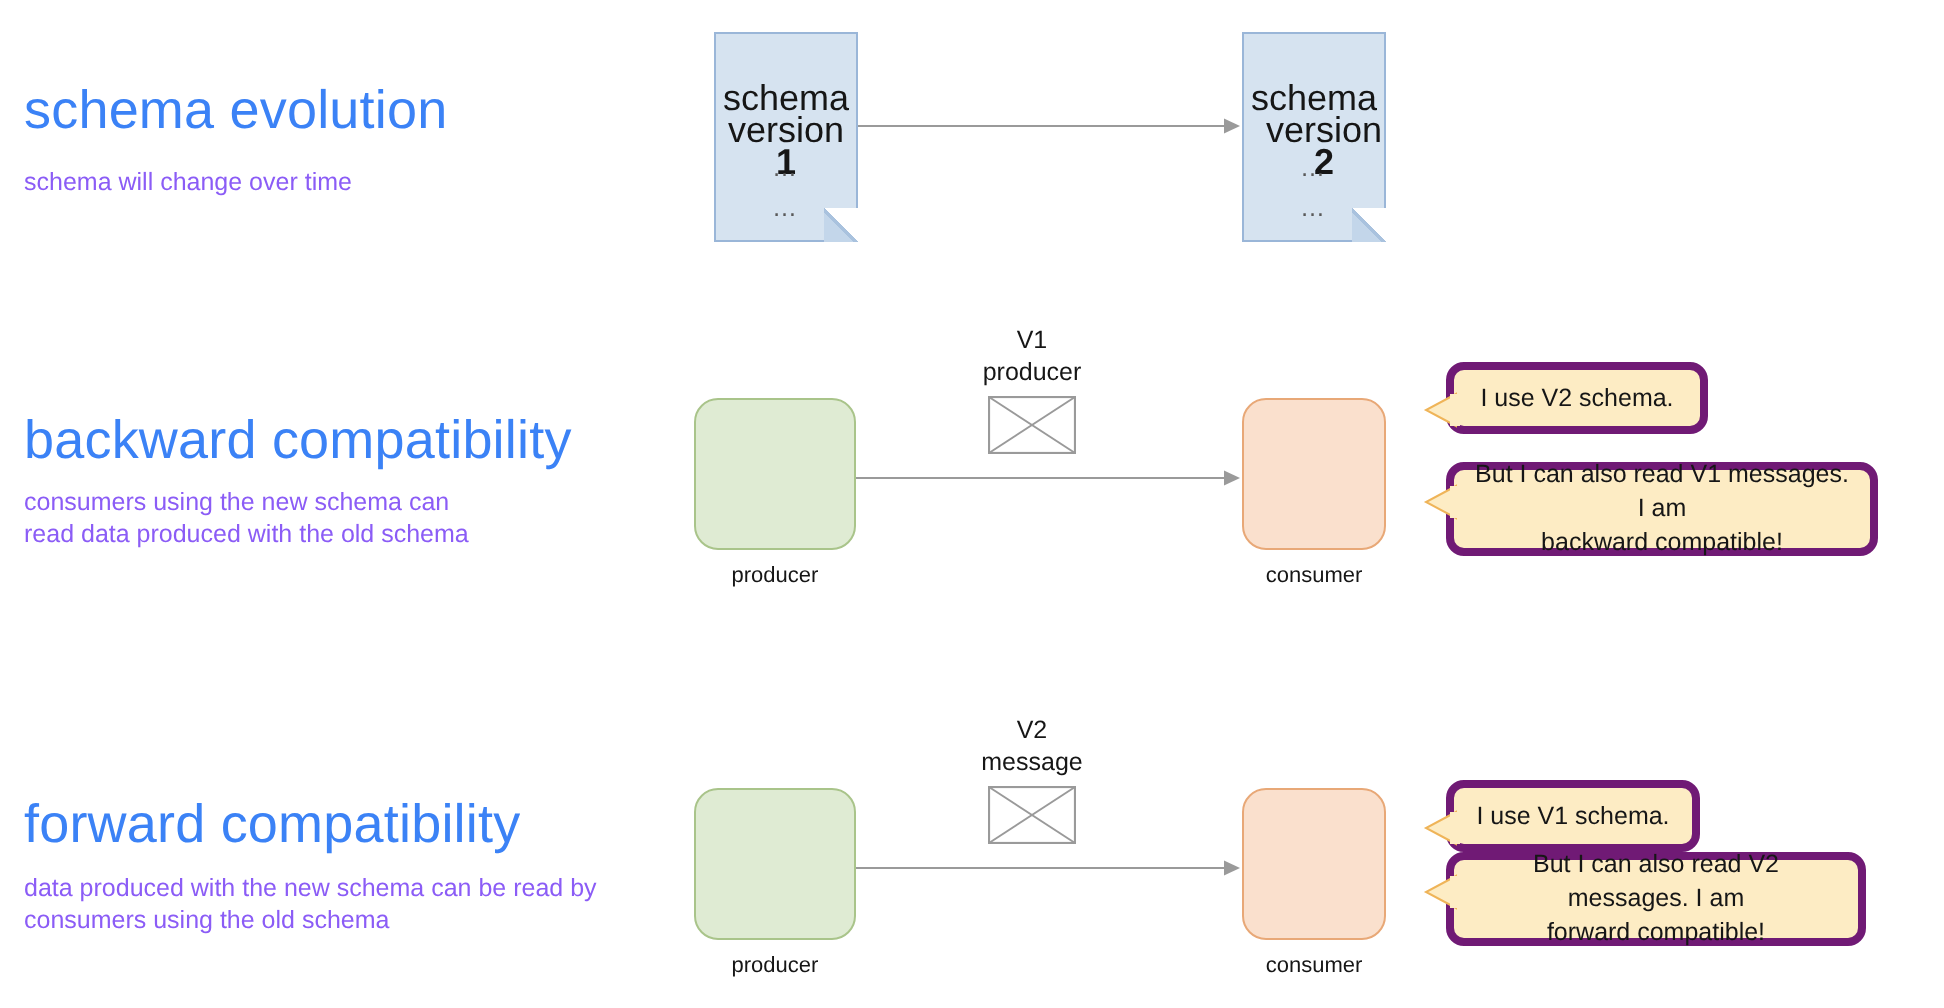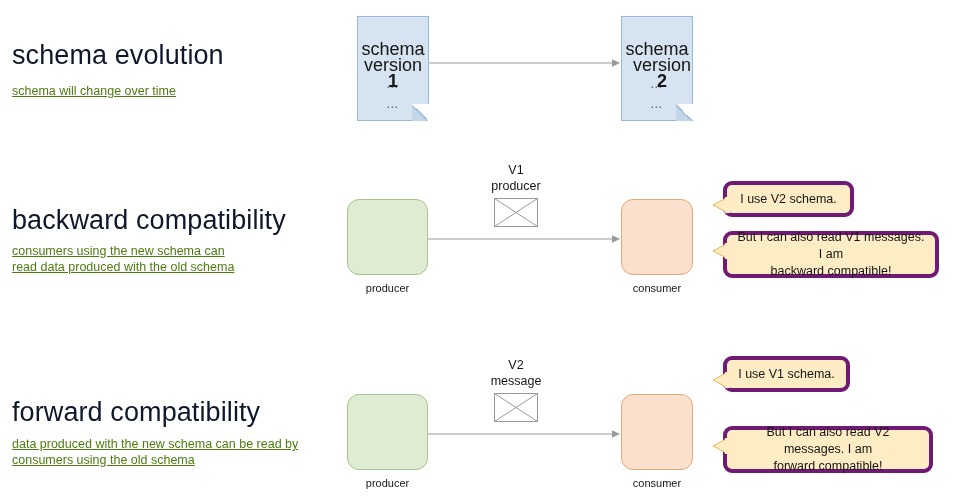--- a/index.html
+++ b/index.html
@@ -15,33 +15,32 @@
     overflow: hidden;
   }
   .stage {
     position: absolute;
     inset: 0;
   }
 
   
   .heading {
     position: absolute;
-    color: #0f172a;
+    color: #3b82f6;
     font-size: 27px;
     font-weight: 400;
     letter-spacing: 0.1px;
     white-space: nowrap;
   }
   .subtext {
     position: absolute;
-    color: #4d7c0f;
+    color: #8b5cf6;
     font-size: 12.5px;
     line-height: 16px;
     white-space: pre-line;
-    text-decoration: underline;
   }
 
   
   .doc {
     position: absolute;
     background: #d6e3f0;
     border: 1px solid #9ab6d8;
     box-sizing: border-box;
   }
   .doc-fold {
@@ -225,21 +224,21 @@
     <div class="actor-label" style="left:347px; top:477px; width:81px;">producer</div>
 
     <svg class="conn" style="left:428px; top:427px;" width="193" height="14">
       <line x1="0" y1="7" x2="184" y2="7" stroke="#9a9a9a" stroke-width="1.1"></line>
       <polygon points="184,3.2 192,7 184,10.8" fill="#9a9a9a"></polygon>
     </svg>
 
     <div class="actor consumer" style="left:621px; top:394px; width:72px; height:76px;"></div>
     <div class="actor-label" style="left:612px; top:477px; width:90px;">consumer</div>
 
-    <div class="bubble" style="left:723px; top:356px; width:127px; height:36px;">
+    <div class="bubble" style="left:723px; top:390px; width:127px; height:36px;">
       <svg class="bubble-tail" style="top:11px;" width="17" height="20" viewBox="0 0 17 20">
         <path d="M16 1 L1 9 L16 17 Z" fill="#fdecc4" stroke="#efb458" stroke-width="1"></path>
         <rect x="13" y="1" width="5" height="16" fill="#fdecc4"></rect>
       </svg>
       <span>I use V1 schema.</span>
     </div>
 
     <div class="bubble" style="left:723px; top:426px; width:210px; height:47px;">
       <svg class="bubble-tail" style="top:7px;" width="17" height="20" viewBox="0 0 17 20">
         <path d="M16 1 L1 9 L16 17 Z" fill="#fdecc4" stroke="#efb458" stroke-width="1"></path>

